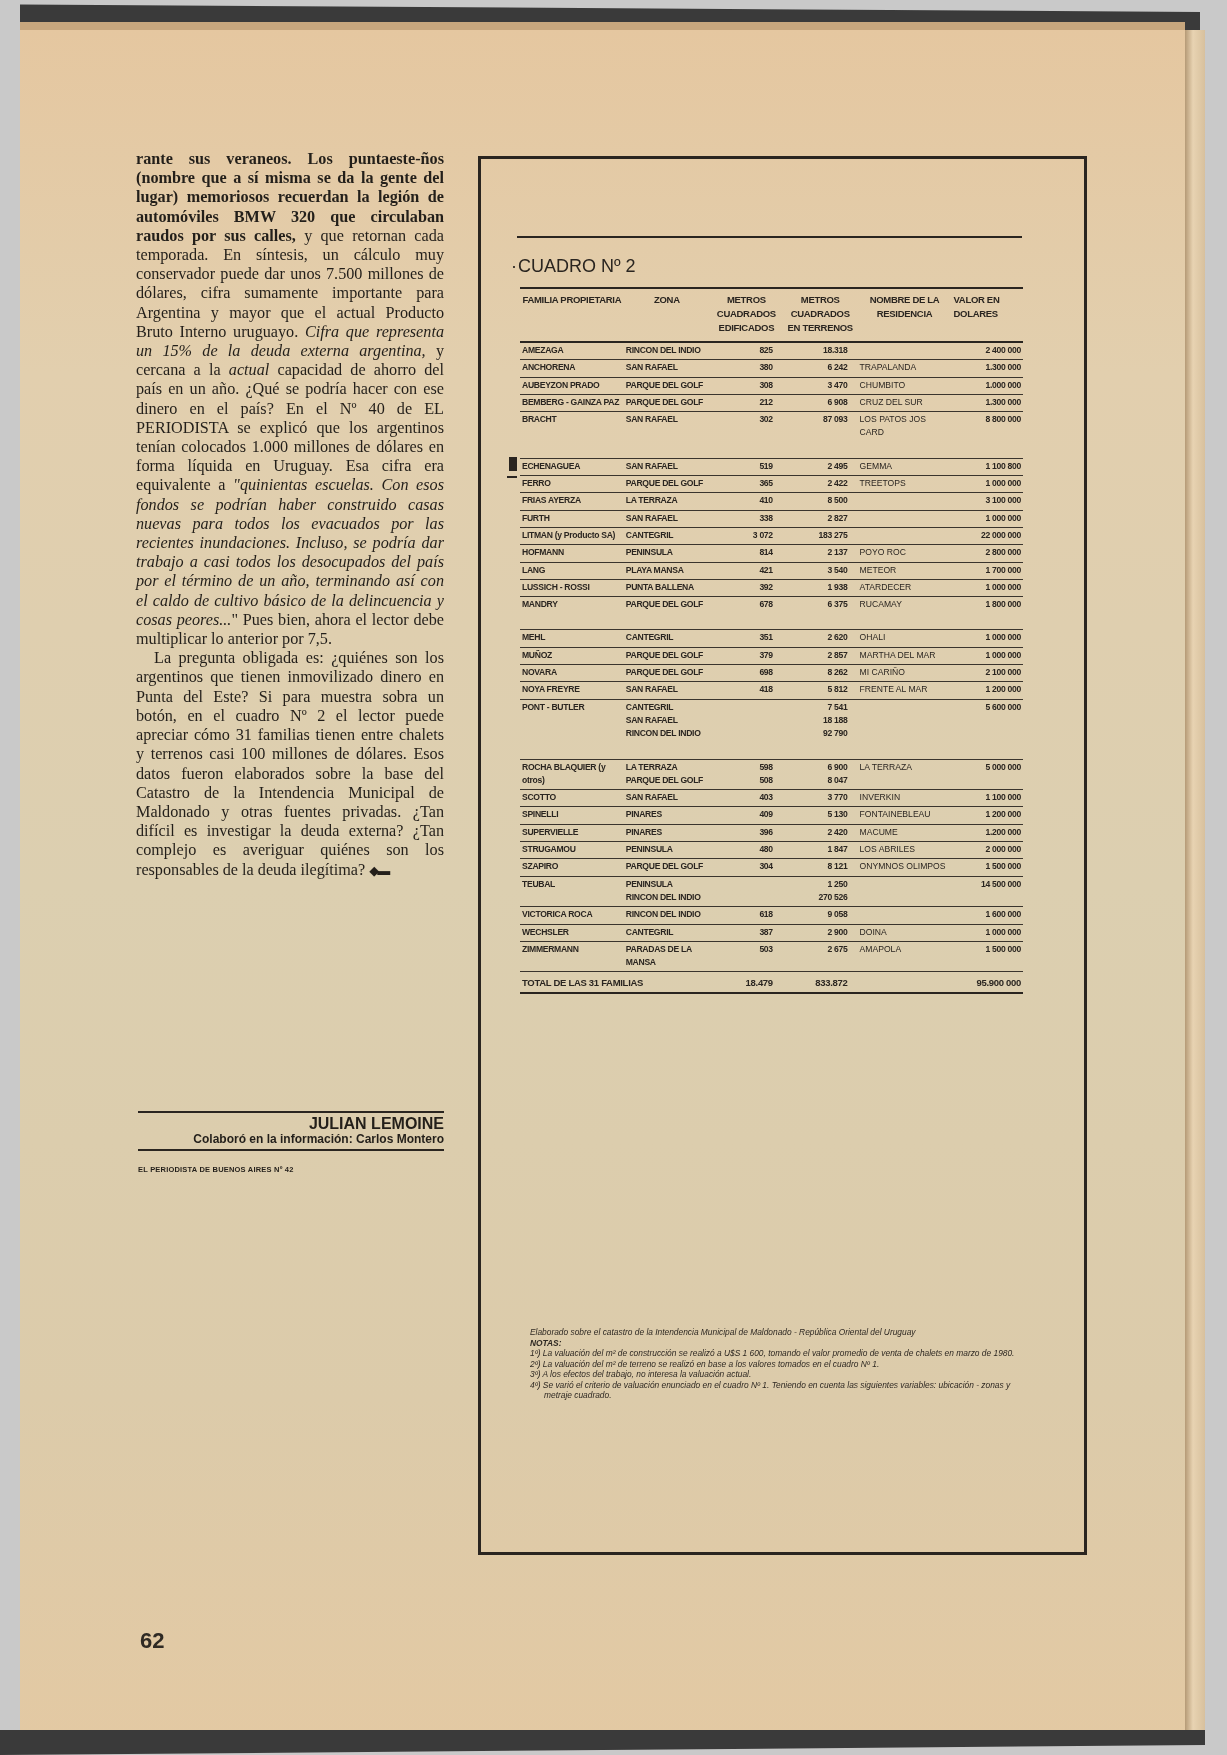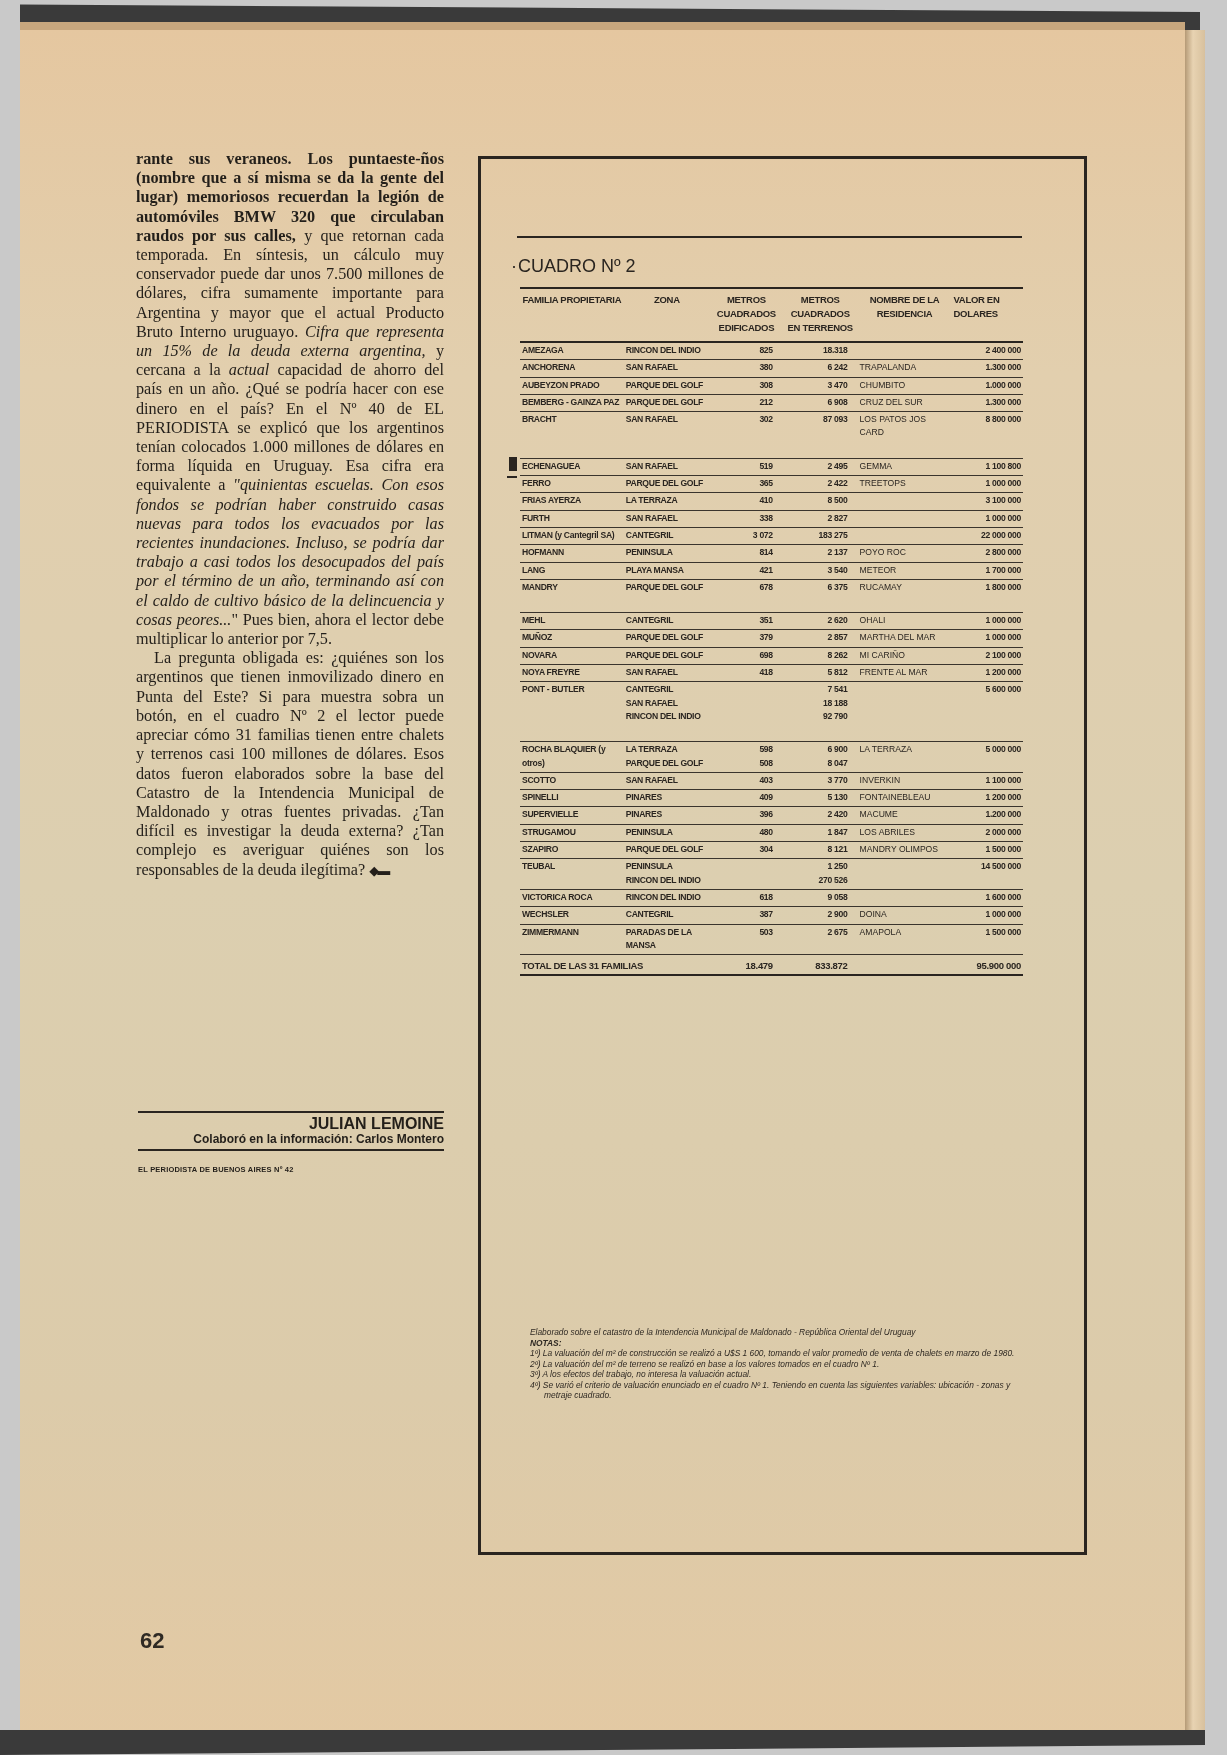--- a/index.html
+++ b/index.html
@@ -226,21 +226,21 @@
       </tr>
       <tr>
         <td class="col-fam" style="white-space: pre-line;">FURTH</td>
         <td class="col-zona" style="white-space: pre-line;">SAN RAFAEL</td>
         <td class="num" style="white-space: pre-line;">338</td>
         <td class="num" style="white-space: pre-line;">2 827</td>
         <td class="res" style="white-space: pre-line;"></td>
         <td class="val" style="white-space: pre-line;">1 000 000</td>
       </tr>
       <tr>
-        <td class="col-fam" style="white-space: pre-line;">LITMAN (y Cantegril SA)</td>
+        <td class="col-fam" style="white-space: pre-line;">LITMAN (y Producto SA)</td>
         <td class="col-zona" style="white-space: pre-line;">CANTEGRIL</td>
         <td class="num" style="white-space: pre-line;">3 072</td>
         <td class="num" style="white-space: pre-line;">183 275</td>
         <td class="res" style="white-space: pre-line;"></td>
         <td class="val" style="white-space: pre-line;">22 000 000</td>
       </tr>
       <tr>
         <td class="col-fam" style="white-space: pre-line;">HOFMANN</td>
         <td class="col-zona" style="white-space: pre-line;">PENINSULA</td>
         <td class="num" style="white-space: pre-line;">814</td>
@@ -248,20 +248,28 @@
         <td class="res" style="white-space: pre-line;">POYO ROC</td>
         <td class="val" style="white-space: pre-line;">2 800 000</td>
       </tr>
       <tr>
         <td class="col-fam" style="white-space: pre-line;">LANG</td>
         <td class="col-zona" style="white-space: pre-line;">PLAYA MANSA</td>
         <td class="num" style="white-space: pre-line;">421</td>
         <td class="num" style="white-space: pre-line;">3 540</td>
         <td class="res" style="white-space: pre-line;">METEOR</td>
         <td class="val" style="white-space: pre-line;">1 700 000</td>
+      </tr>
+      <tr>
+        <td class="col-fam" style="white-space: pre-line;">LUSSICH - ROSSI</td>
+        <td class="col-zona" style="white-space: pre-line;">PUNTA BALLENA</td>
+        <td class="num" style="white-space: pre-line;">392</td>
+        <td class="num" style="white-space: pre-line;">1 938</td>
+        <td class="res" style="white-space: pre-line;">ATARDECER</td>
+        <td class="val" style="white-space: pre-line;">1 000 000</td>
       </tr>
       <tr class="gap">
         <td class="col-fam" style="white-space: pre-line;">MANDRY</td>
         <td class="col-zona" style="white-space: pre-line;">PARQUE DEL GOLF</td>
         <td class="num" style="white-space: pre-line;">678</td>
         <td class="num" style="white-space: pre-line;">6 375</td>
         <td class="res" style="white-space: pre-line;">RUCAMAY</td>
         <td class="val" style="white-space: pre-line;">1 800 000</td>
       </tr>
       <tr>
@@ -349,21 +357,21 @@
         <td class="num" style="white-space: pre-line;">480</td>
         <td class="num" style="white-space: pre-line;">1 847</td>
         <td class="res" style="white-space: pre-line;">LOS ABRILES</td>
         <td class="val" style="white-space: pre-line;">2 000 000</td>
       </tr>
       <tr>
         <td class="col-fam" style="white-space: pre-line;">SZAPIRO</td>
         <td class="col-zona" style="white-space: pre-line;">PARQUE DEL GOLF</td>
         <td class="num" style="white-space: pre-line;">304</td>
         <td class="num" style="white-space: pre-line;">8 121</td>
-        <td class="res" style="white-space: pre-line;">MANDRY OLIMPOS</td>
+        <td class="res" style="white-space: pre-line;">ONYMNOS OLIMPOS</td>
         <td class="val" style="white-space: pre-line;">1 500 000</td>
       </tr>
       <tr>
         <td class="col-fam" style="white-space: pre-line;">TEUBAL</td>
         <td class="col-zona" style="white-space: pre-line;">PENINSULA
 RINCON DEL INDIO</td>
         <td class="num" style="white-space: pre-line;"></td>
         <td class="num" style="white-space: pre-line;">1 250
 270 526</td>
         <td class="res" style="white-space: pre-line;"></td>

